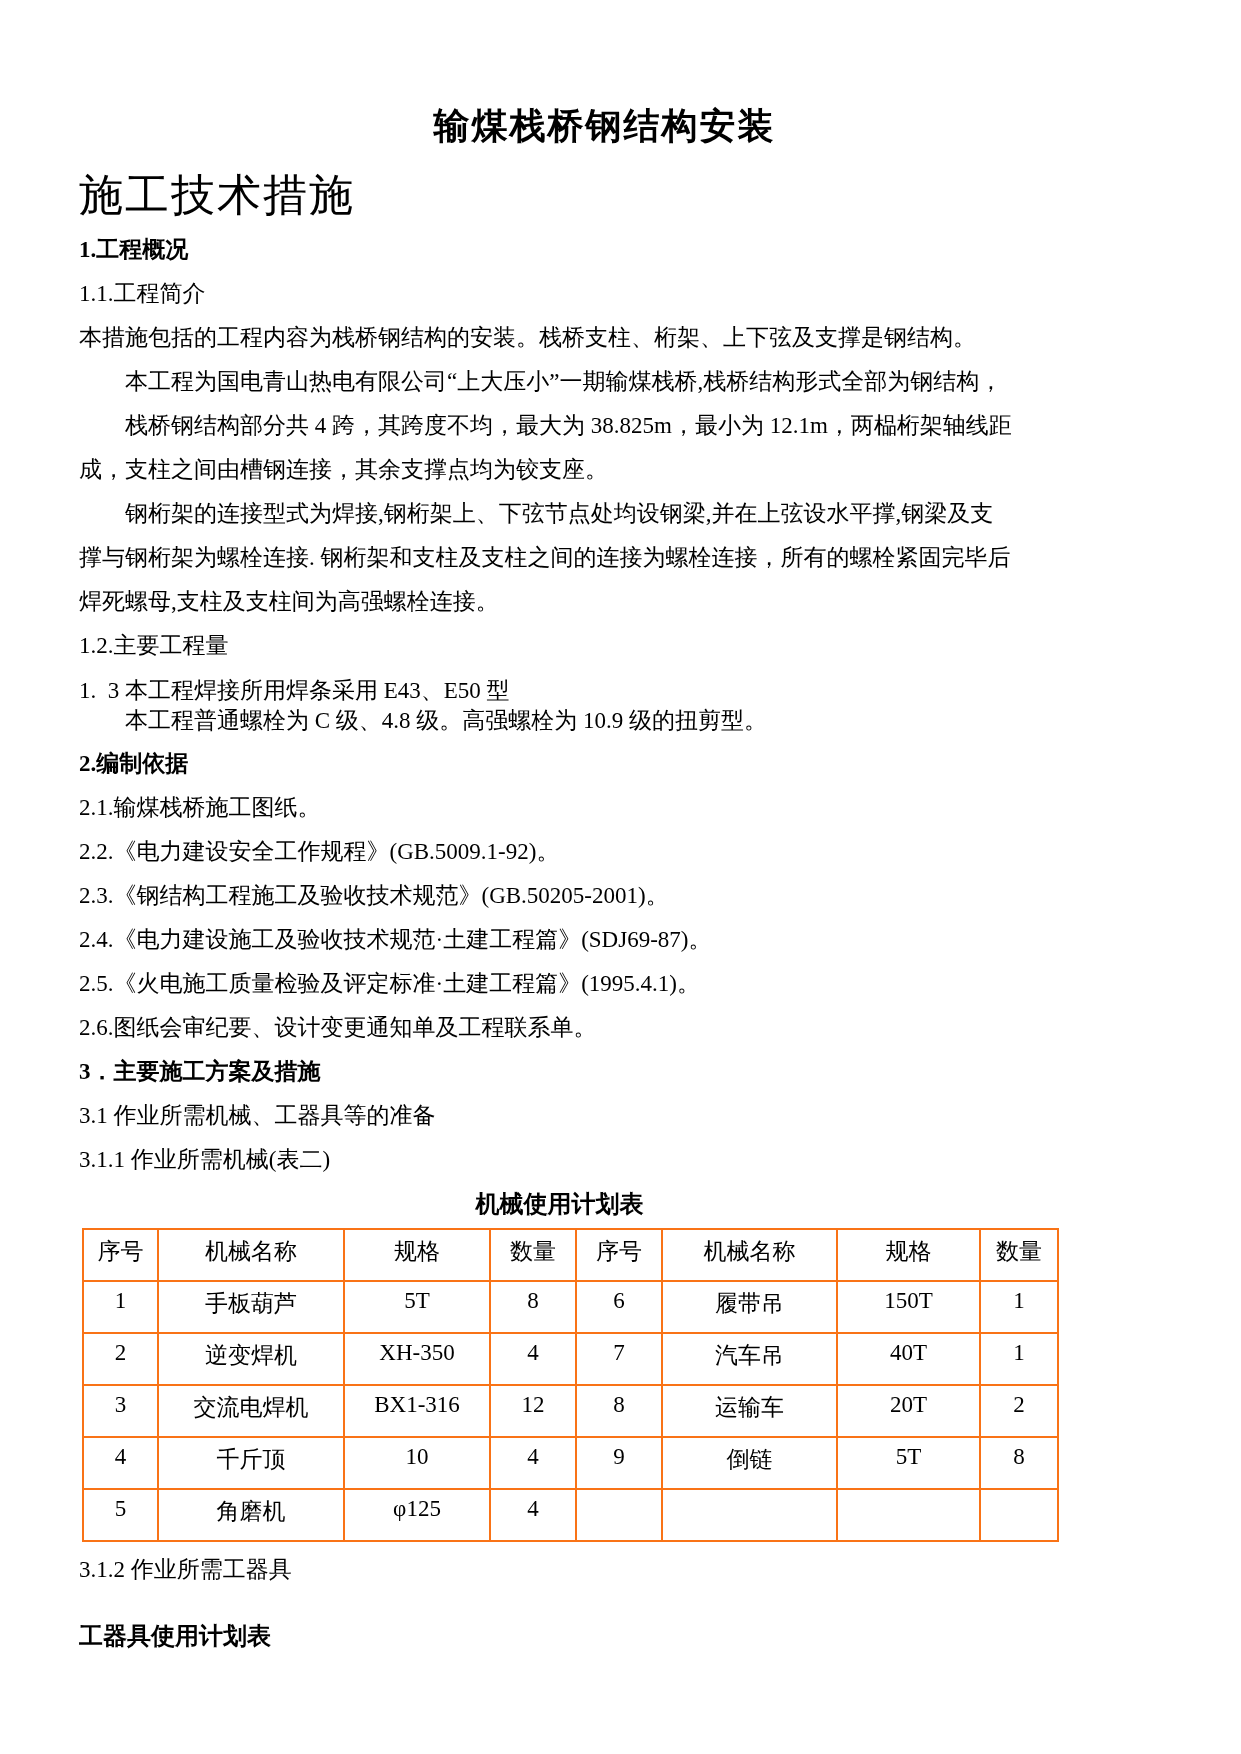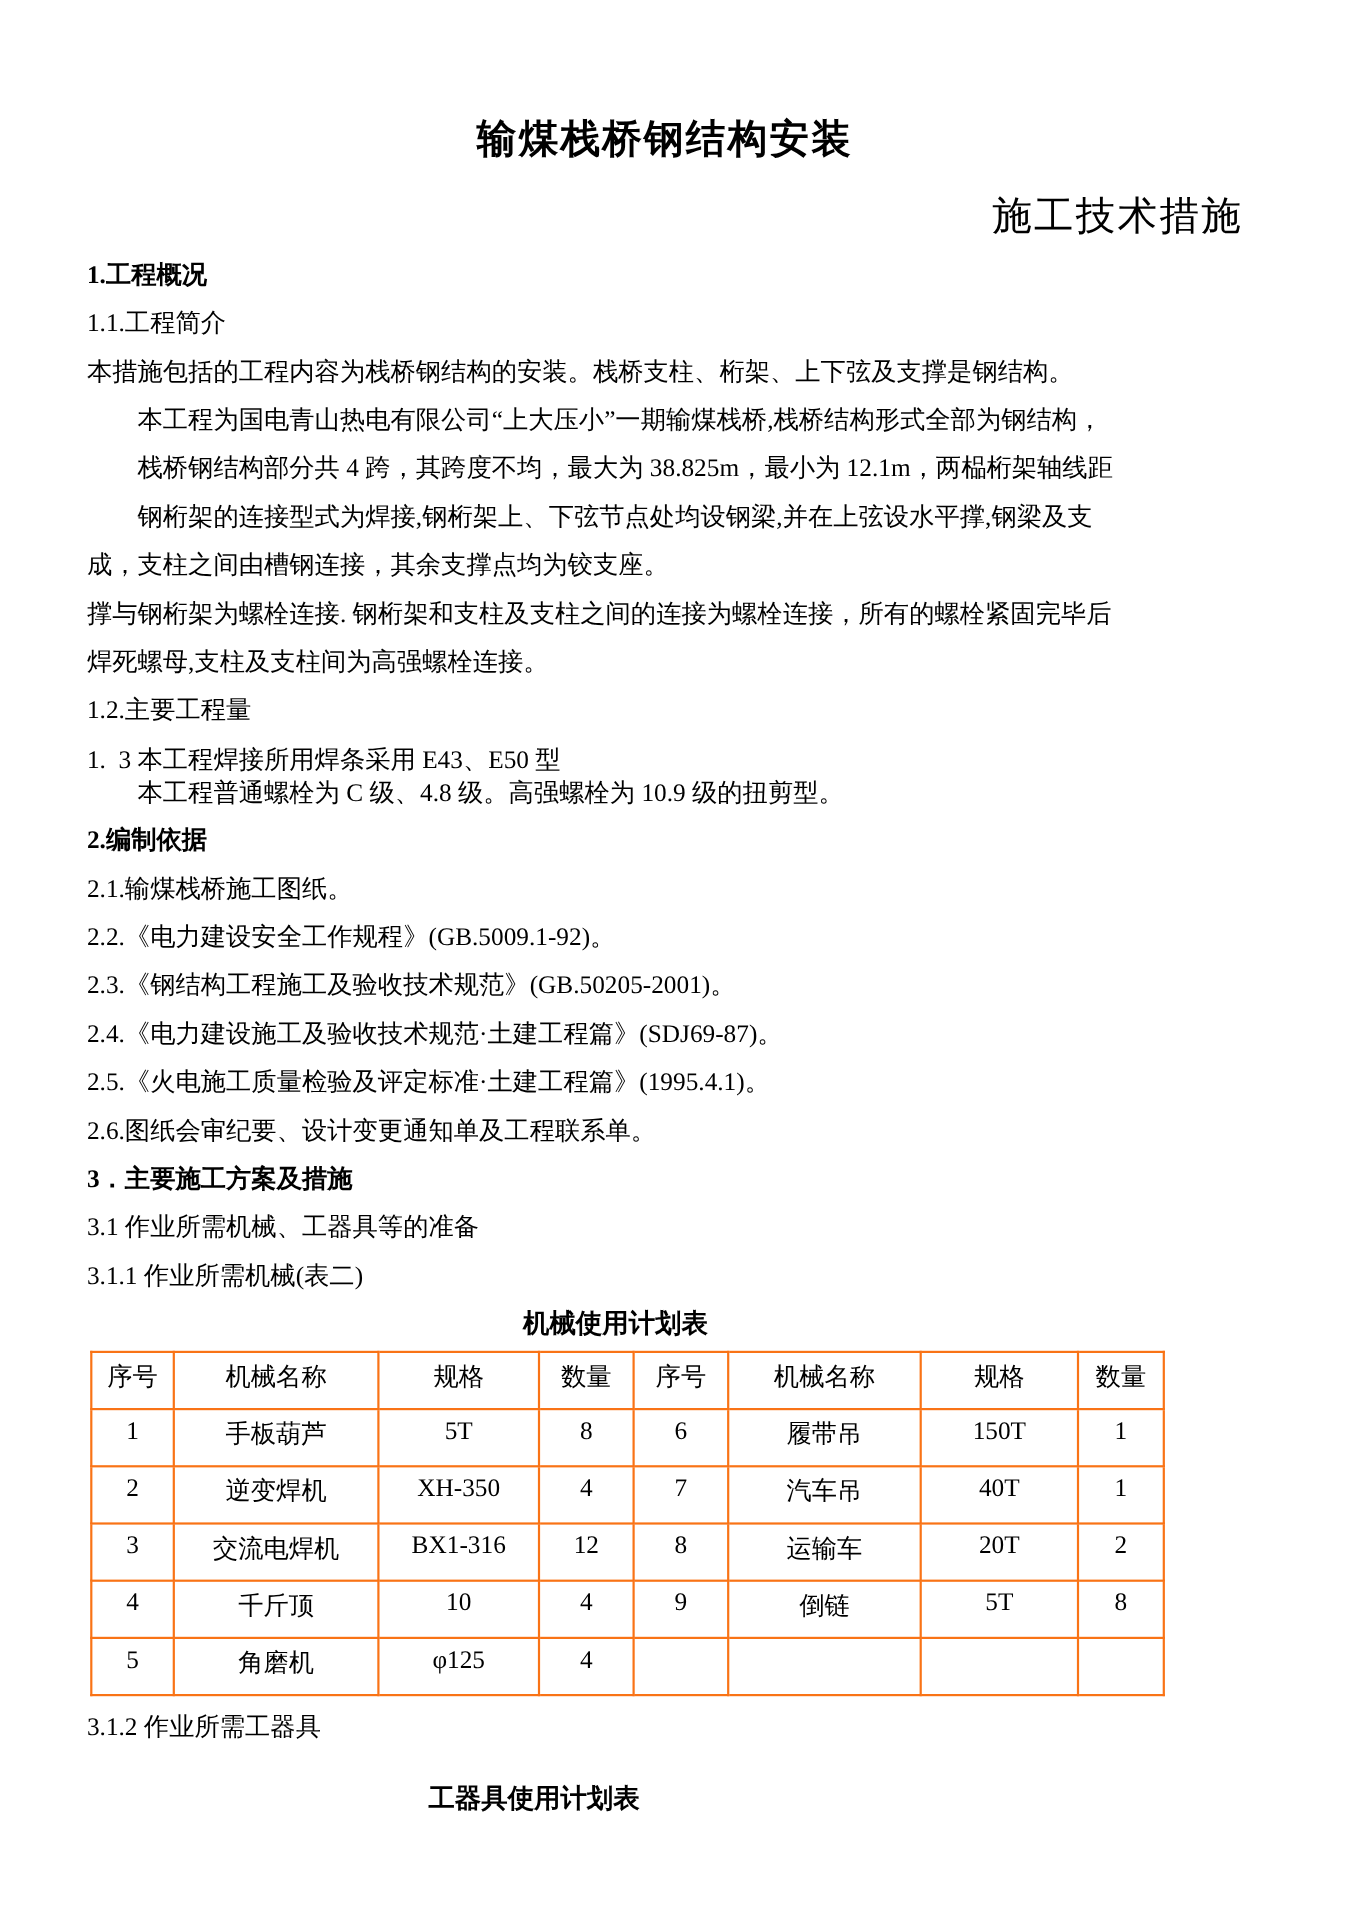--- a/index.html
+++ b/index.html
@@ -19,23 +19,23 @@
   .doc-title {
     margin-top: 14px;
     font-size: 36px;
     line-height: 48px;
     text-align: center;
     font-weight: bold;
     letter-spacing: 2px;
   }
   .doc-subtitle {
     margin-top: 22px;
-    font-size: 36px;
+    font-size: 44px;
     line-height: 48px;
-    text-align: right;
+    text-align: left;
     letter-spacing: 2px;
   }
   .line {
     font-size: 23px;
     line-height: 44px;
     white-space: nowrap;
   }
   .h-bold { font-weight: bold; }
   .indent { padding-left: 46px; }
   .tight { line-height: 30px; }
@@ -48,21 +48,21 @@
     line-height: 44px;
     font-weight: bold;
     text-align: center;
     padding-right: 90px;
   }
   .tool-table-title {
     margin-top: 22px;
     font-size: 24px;
     line-height: 44px;
     font-weight: bold;
-    text-align: center;
+    text-align: left;
     padding-right: 238px;
   }
   table.machine-table {
     margin-top: 2px;
     margin-left: 3px;
     border-collapse: collapse;
     table-layout: fixed;
     width: 975px;
   }
   table.machine-table th,
@@ -85,23 +85,23 @@
   <div class="doc-title">输煤栈桥钢结构安装</div>
   <div class="doc-subtitle">施工技术措施</div>
 
   <div class="line h-bold mt8">1.工程概况</div>
   <div class="line">1.1.工程简介</div>
 
   <div class="line">本措施包括的工程内容为栈桥钢结构的安装。栈桥支柱、桁架、上下弦及支撑是钢结构。</div>
   <div class="line indent">本工程为国电青山热电有限公司“上大压小”一期输煤栈桥,栈桥结构形式全部为钢结构，</div>
 
   <div class="line indent">栈桥钢结构部分共 4 跨，其跨度不均，最大为 38.825m，最小为 12.1m，两榀桁架轴线距</div>
+  <div class="line">成，支柱之间由槽钢连接，其余支撑点均为铰支座。</div>
+
   <div class="line indent">钢桁架的连接型式为焊接,钢桁架上、下弦节点处均设钢梁,并在上弦设水平撑,钢梁及支</div>
-
-  <div class="line">成，支柱之间由槽钢连接，其余支撑点均为铰支座。</div>
   <div class="line">撑与钢桁架为螺栓连接.  钢桁架和支柱及支柱之间的连接为螺栓连接，所有的螺栓紧固完毕后</div>
   <div class="line">焊死螺母,支柱及支柱间为高强螺栓连接。</div>
 
   <div class="line">1.2.主要工程量</div>
 
   <div class="line tight pre mt8">1.  3 本工程焊接所用焊条采用 E43、E50 型</div>
   <div class="line tight indent">本工程普通螺栓为 C 级、4.8 级。高强螺栓为 10.9 级的扭剪型。</div>
 
   <div class="line h-bold mt6">2.编制依据</div>
   <div class="line">2.1.输煤栈桥施工图纸。</div>

